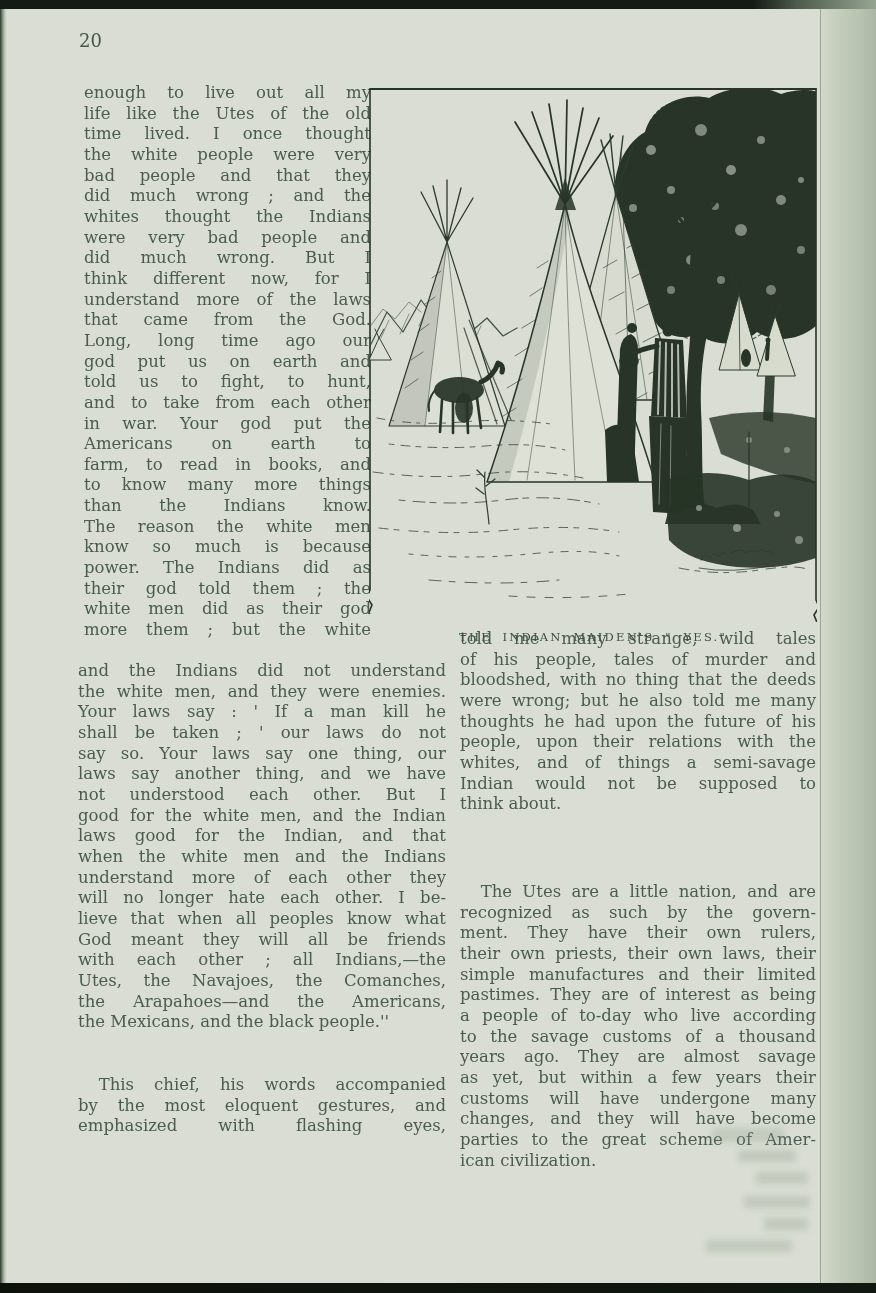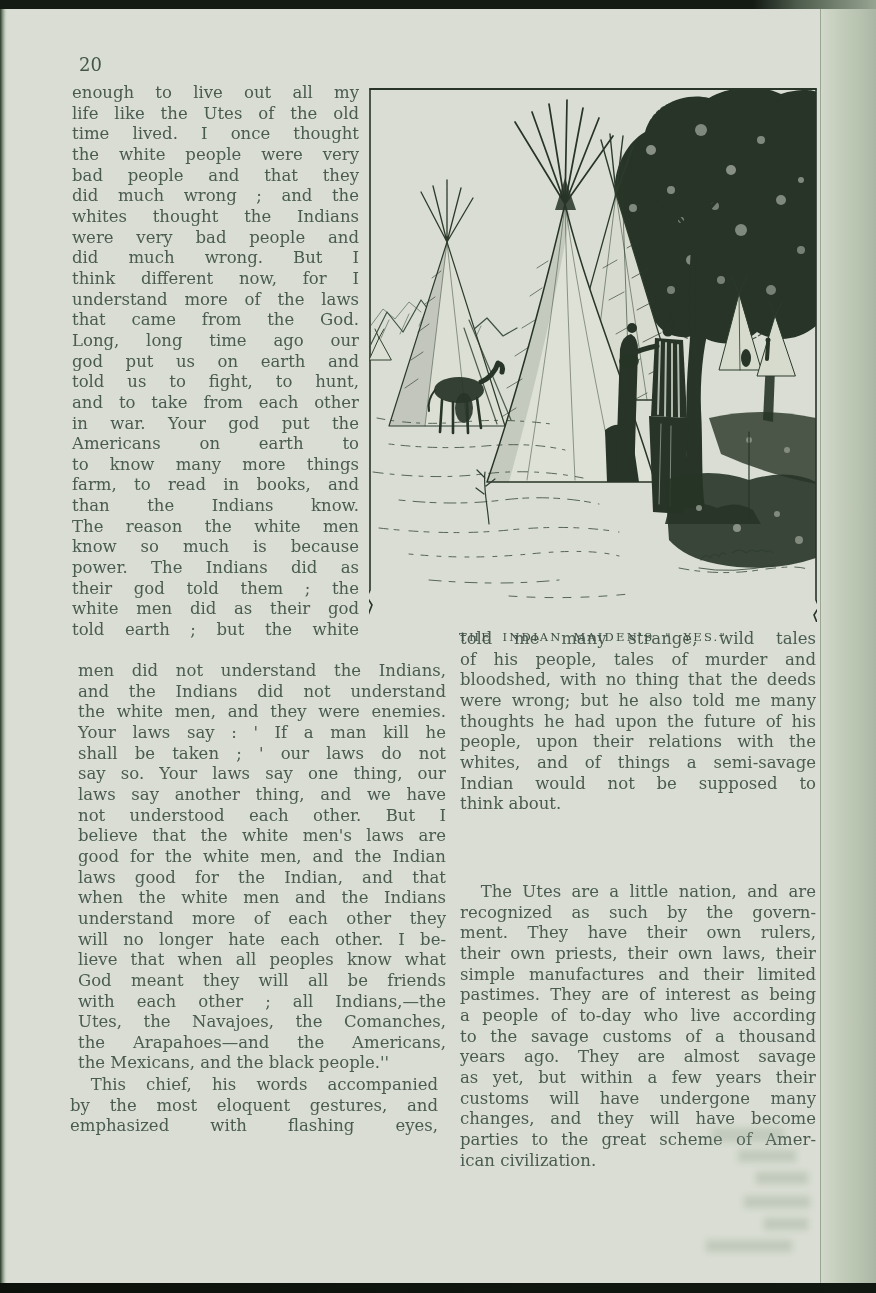--- a/index.html
+++ b/index.html
@@ -13,30 +13,30 @@
   .band-top { position:absolute; left:0; top:0; width:876px; height:9px;
     background:linear-gradient(90deg,#141b14 0%,#141b14 86%,#4d5c4c 91%,#98a492 100%); z-index:6; }
   .band-bottom { position:absolute; left:0; top:1283px; width:876px; height:10px;
     background:linear-gradient(90deg,#0c110c,#111711); z-index:6; }
   .edge-left { position:absolute; left:0; top:0; width:7px; height:1293px;
     background:linear-gradient(90deg,#2c3a2c 0%,#93a18f 45%,#c8cfc1 75%,#d9ddd3 100%); z-index:5; }
   .edge-right { position:absolute; left:820px; top:0; width:56px; height:1293px;
     border-left:1px solid #9aa692;
     background:linear-gradient(90deg,#d2d8ca 0%,#c3ccba 35%,#b7c2af 70%,#aab6a3 100%); z-index:4; }
 
-  .pagenum { position:absolute; left:79px; top:30px; font-size:18px; color:#44564b;margin-top:24px; }
+  .pagenum { position:absolute; left:79px; top:30px; font-size:18px; color:#44564b; }
 
   .col { position:absolute; font-size:16.5px; line-height:20.65px; }
   .jline { text-align:justify; text-align-last:justify; white-space:normal; }
   .relax .jline:last-child { text-align-last:left; }
   .indent .jline:first-child { text-indent:1.25em; }
 
-  #col-narrow  { left:72px;  top:83px;   width:287px; }
+  #col-narrow  { left:84px;  top:83px;   width:287px; }
   #col-wide-a  { left:78px;  top:661px;  width:368px; }
-  #col-wide-b  { left:70px;  top:1075px; width:368px; }
+  #col-wide-b  { left:78px;  top:1075px; width:368px; }
   #col-right-a { left:460px; top:629px;  width:356px; }
   #col-right-b { left:460px; top:882px;  width:356px; }
 
   .figure-wrap { position:absolute; left:369px; top:88px; width:448px; height:534px; }
   .fig-caption { position:absolute; left:369px; top:630px; width:448px;
     text-align:center; font-size:11.5px; letter-spacing:2.2px; word-spacing:5px;
     color:#3d4f44; }
 
   .ghost { position:absolute; background:rgba(138,158,136,0.30); filter:blur(3px); border-radius:2px; }
 </style>
@@ -64,41 +64,39 @@
       <div class="jline">did much wrong. But I</div>
       <div class="jline">think different now, for I</div>
       <div class="jline">understand more of the laws</div>
       <div class="jline">that came from the God.</div>
       <div class="jline">Long, long time ago our</div>
       <div class="jline">god put us on earth and</div>
       <div class="jline">told us to fight, to hunt,</div>
       <div class="jline">and to take from each other</div>
       <div class="jline">in war. Your god put the</div>
       <div class="jline">Americans on earth to</div>
+      <div class="jline">farm, to read in books, and</div>
       <div class="jline">to know many more things</div>
-      <div class="jline">farm, to read in books, and</div>
       <div class="jline">than the Indians know.</div>
       <div class="jline">The reason the white men</div>
       <div class="jline">know so much is because</div>
       <div class="jline">power. The Indians did as</div>
       <div class="jline">their god told them ; the</div>
       <div class="jline">white men did as their god</div>
-      <div class="jline">told earth ; but the white</div>
+      <div class="jline">more them ; but the white</div>
     </div>
 
   <div class="col relax" id="col-wide-a">
-      <div class="jline">men did not understand the Indians,</div>
       <div class="jline">and the Indians did not understand</div>
       <div class="jline">the white men, and they were enemies.</div>
       <div class="jline">Your laws say : ' If a man kill he</div>
       <div class="jline">shall be taken ; ' our laws do not</div>
       <div class="jline">say so. Your laws say one thing, our</div>
       <div class="jline">laws say another thing, and we have</div>
       <div class="jline">not understood each other. But I</div>
-      <div class="jline">believe that the white men's laws are</div>
       <div class="jline">good for the white men, and the Indian</div>
       <div class="jline">laws good for the Indian, and that</div>
       <div class="jline">when the white men and the Indians</div>
       <div class="jline">understand more of each other they</div>
       <div class="jline">will no longer hate each other. I be-</div>
       <div class="jline">lieve that when all peoples know what</div>
       <div class="jline">God meant they will all be friends</div>
       <div class="jline">with each other ; all Indians,—the</div>
       <div class="jline">Utes, the Navajoes, the Comanches,</div>
       <div class="jline">the Arapahoes—and the Americans,</div>

